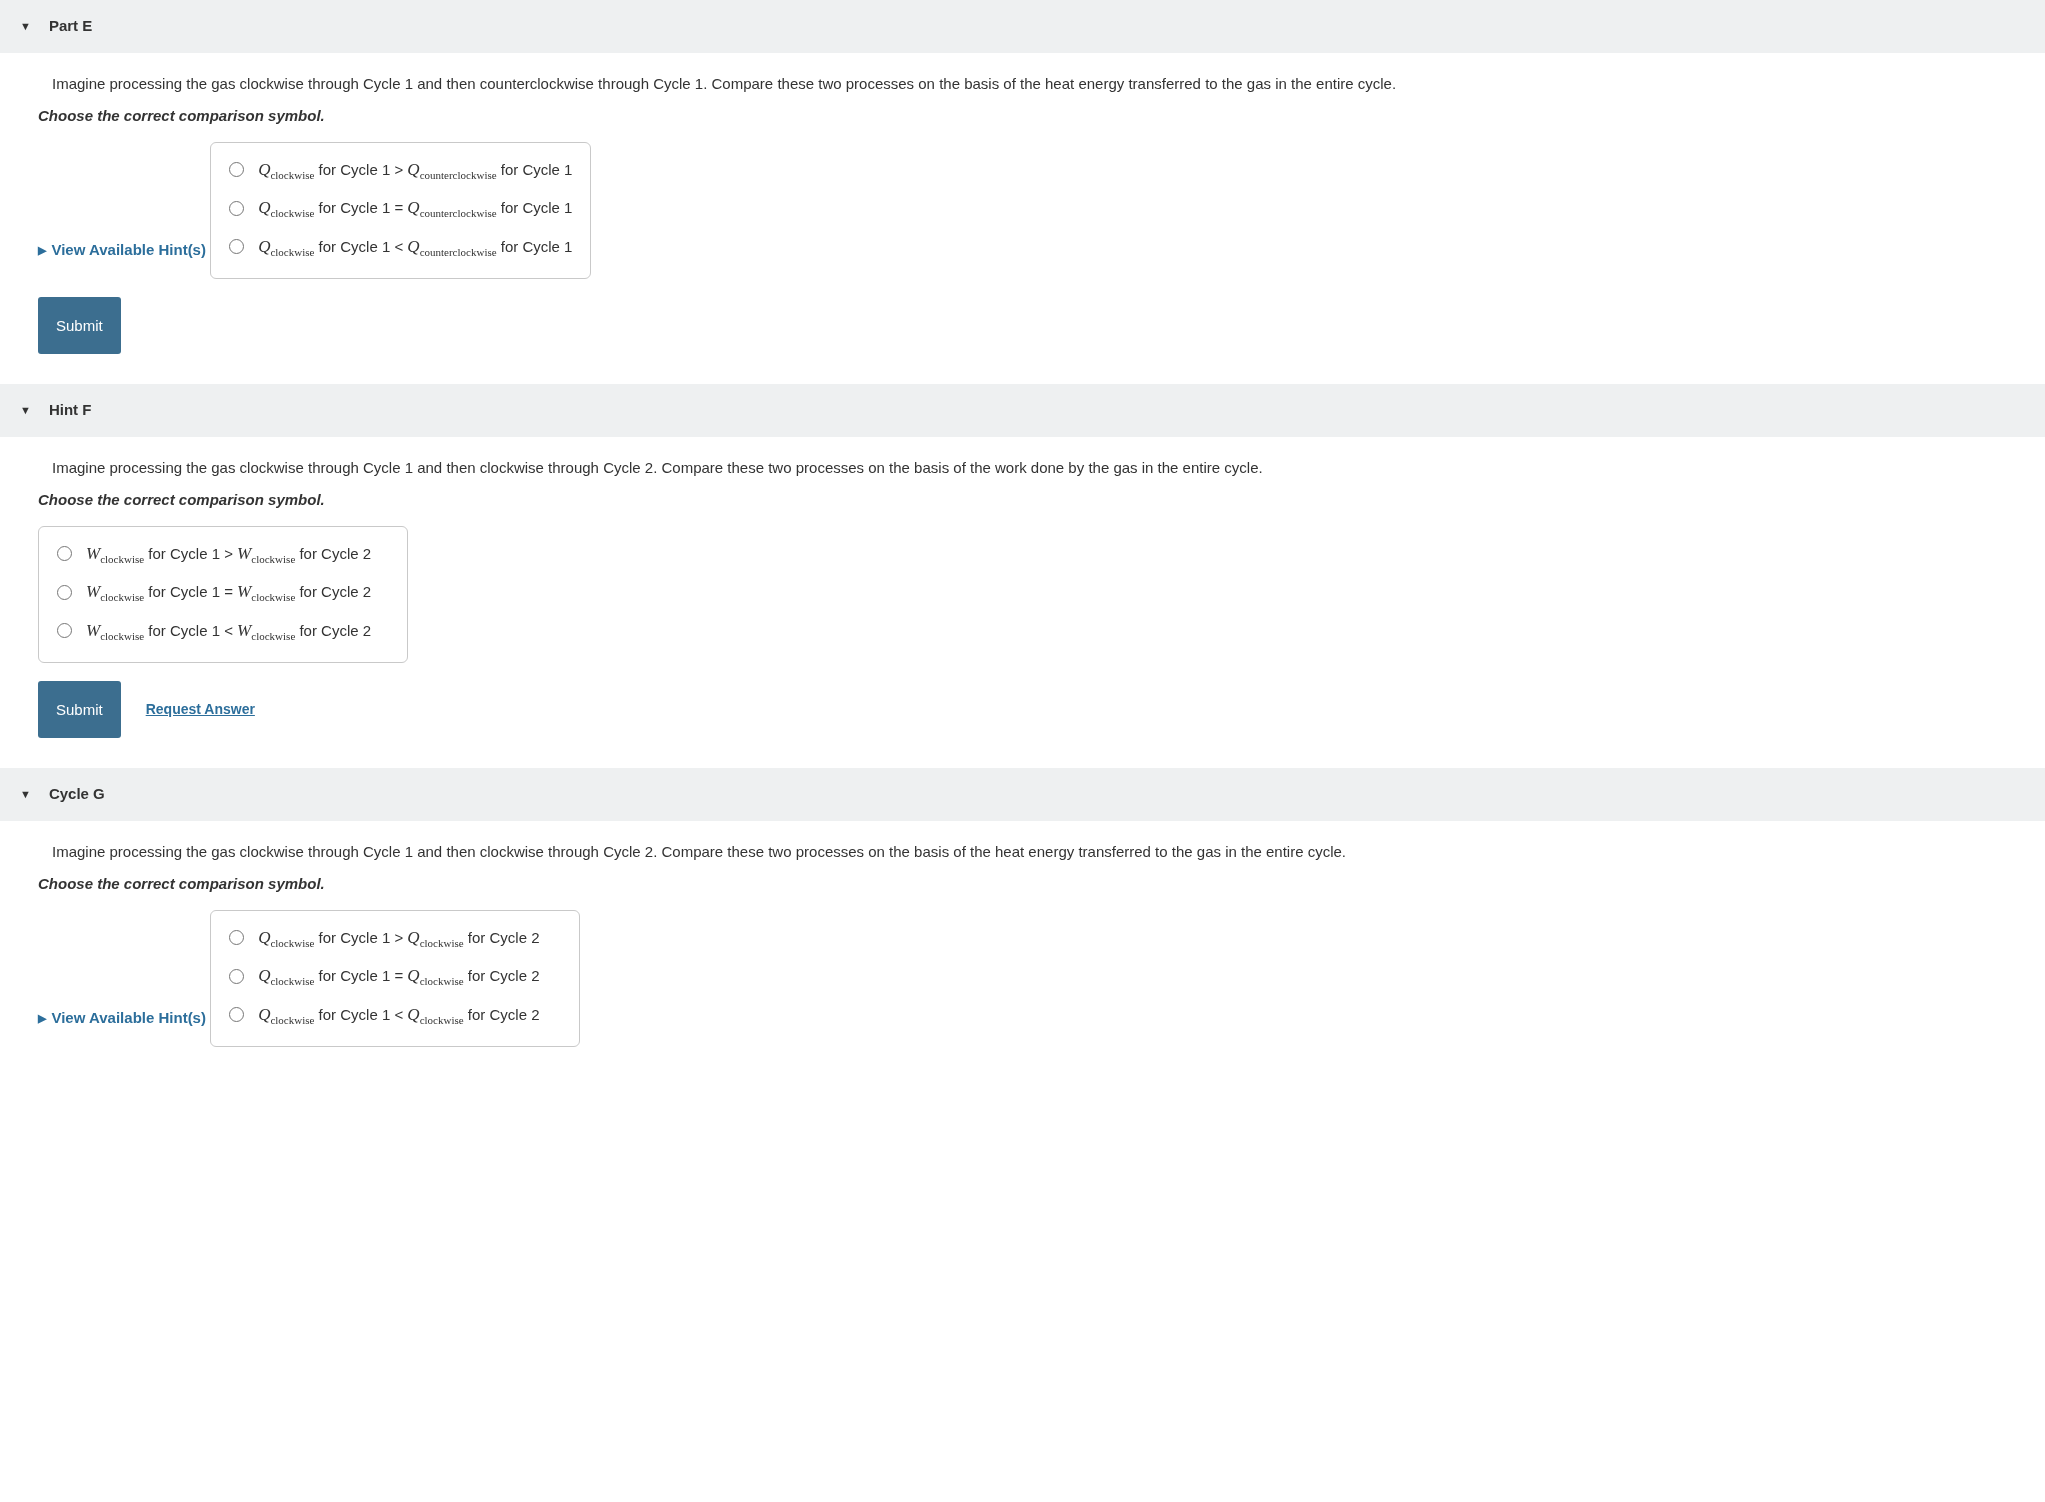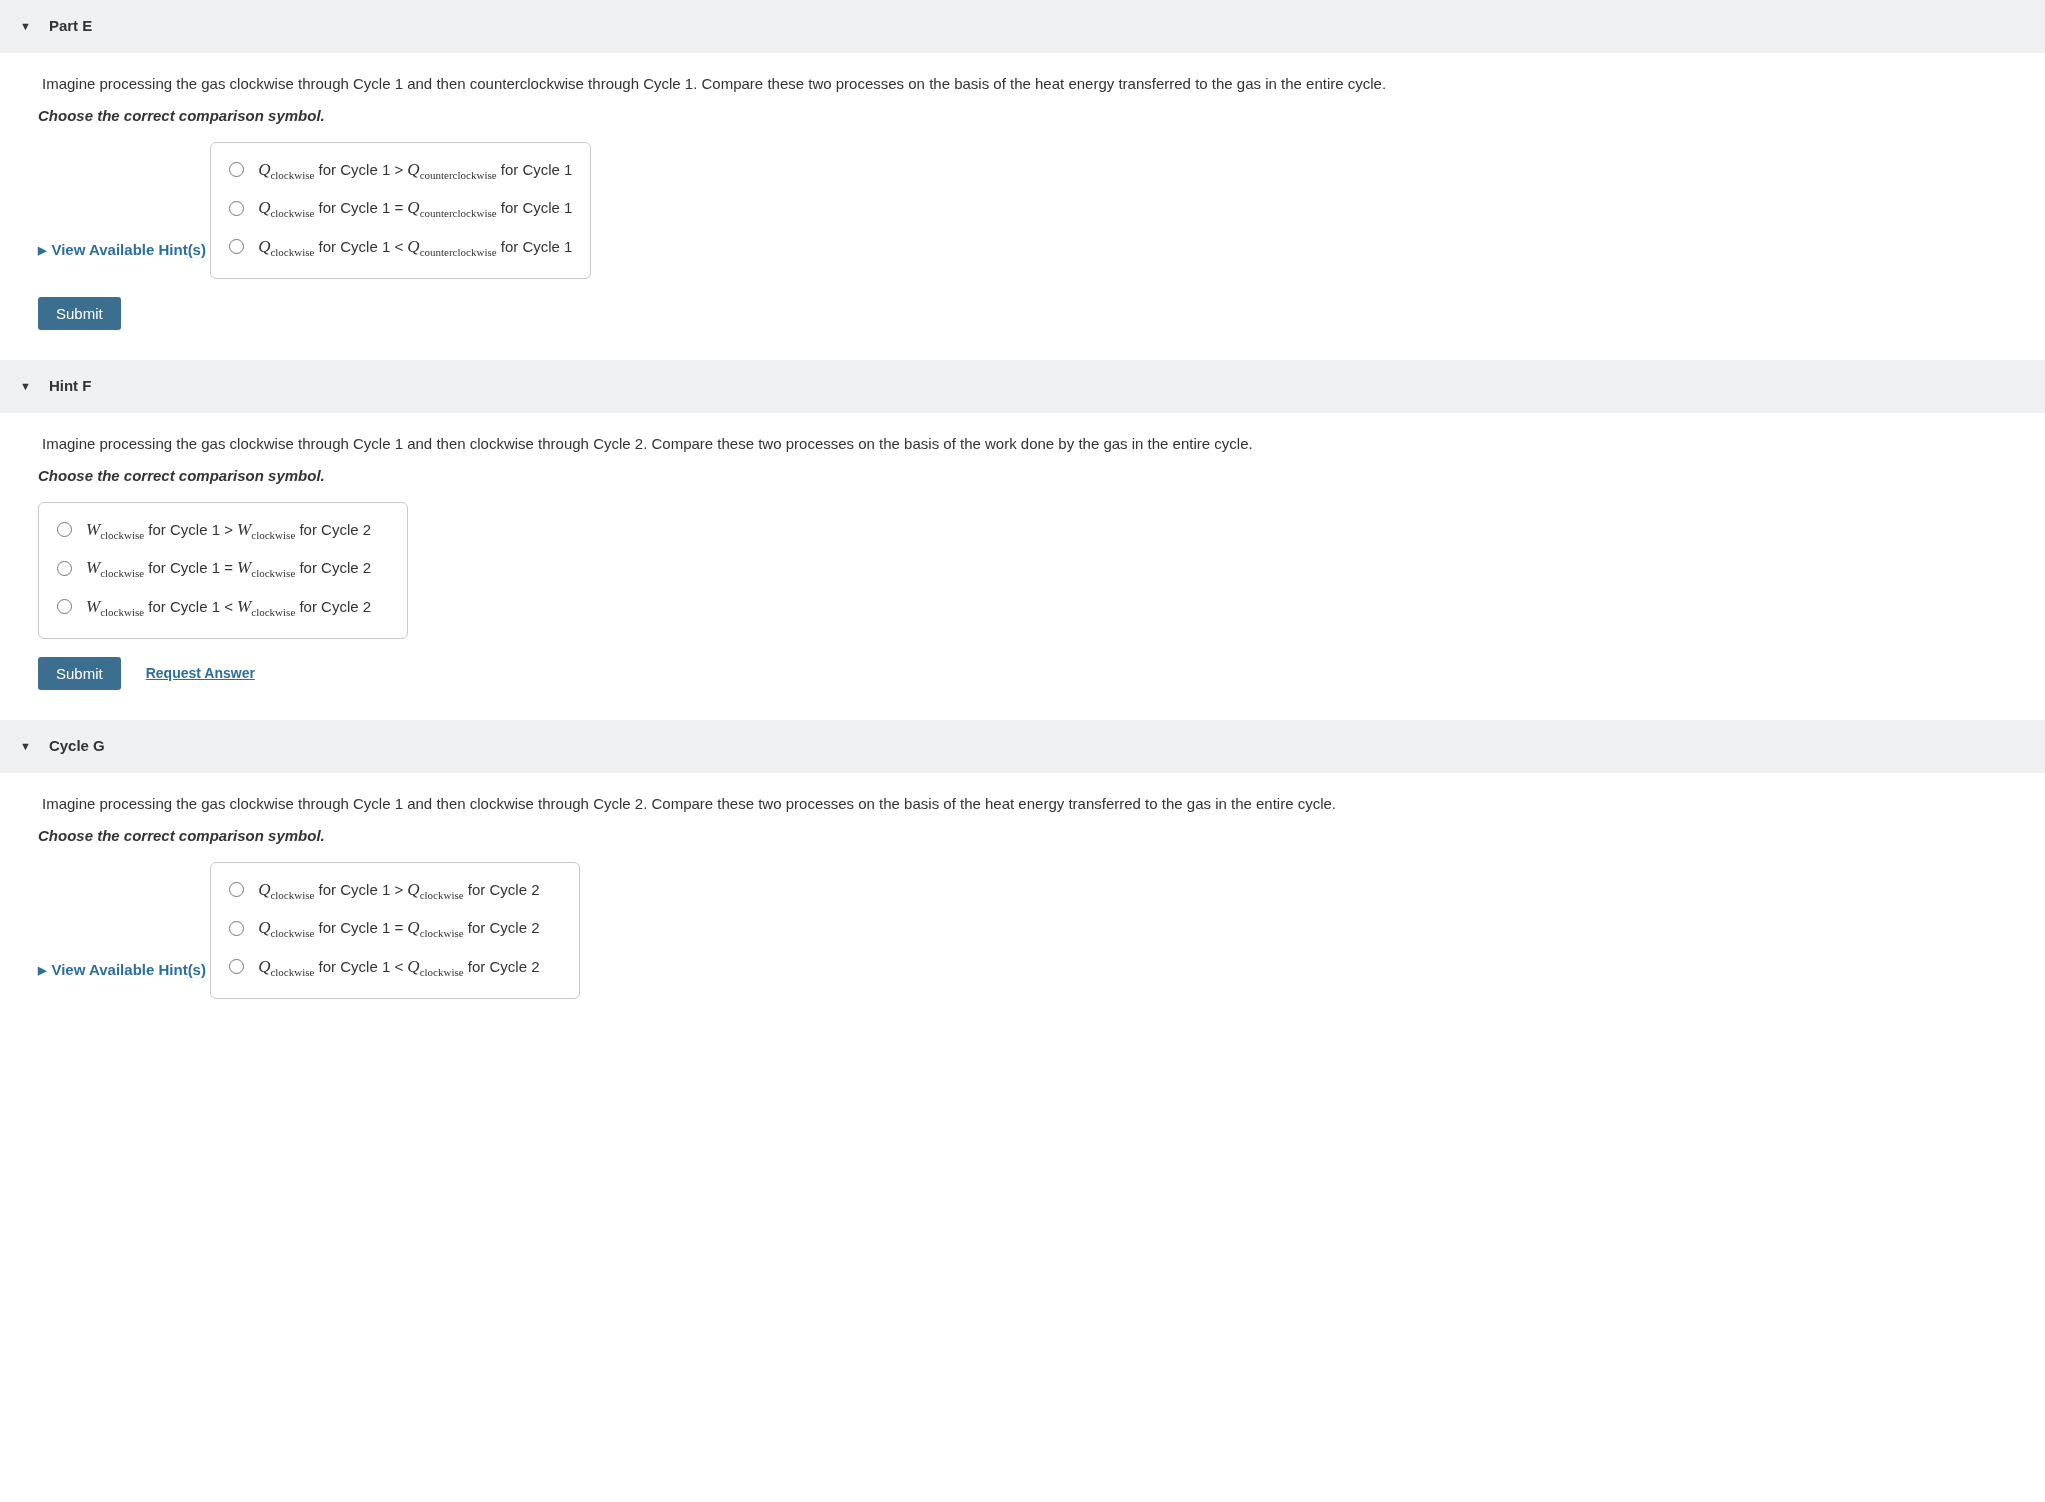--- a/index.html
+++ b/index.html
@@ -31,21 +31,21 @@
   }
   .part-title {
     font-weight: 700;
     font-size: 15px;
     text-align: right;
   }
   .part-body {
     padding: 20px 0 30px 38px;
   }
   .question-text {
-    margin: 0 0 10px 4px;
+    margin: 0 0 10px 14px;
     font-size: 15px;
   }
   .instruct {
     font-weight: 700;
     margin: 0 0 14px 0;
     font-size: 15px;
     font-style: italic;
   }
   .hints-link {
     color: #2c6e9b;
@@ -90,21 +90,21 @@
   .btn-row {
     display: flex;
     align-items: center;
     gap: 25px;
   }
   .submit-btn {
     background: #3c6e8f;
     color: #fff;
     border: none;
     border-radius: 3px;
-    padding: 8px 18px;
+    padding: 20px 18px;
     font-size: 15px;
     cursor: pointer;
   }
   .request-link {
     color: #2c6e9b;
     font-weight: 700;
     text-decoration: underline;
     font-size: 14px;
     cursor: pointer;
   }

